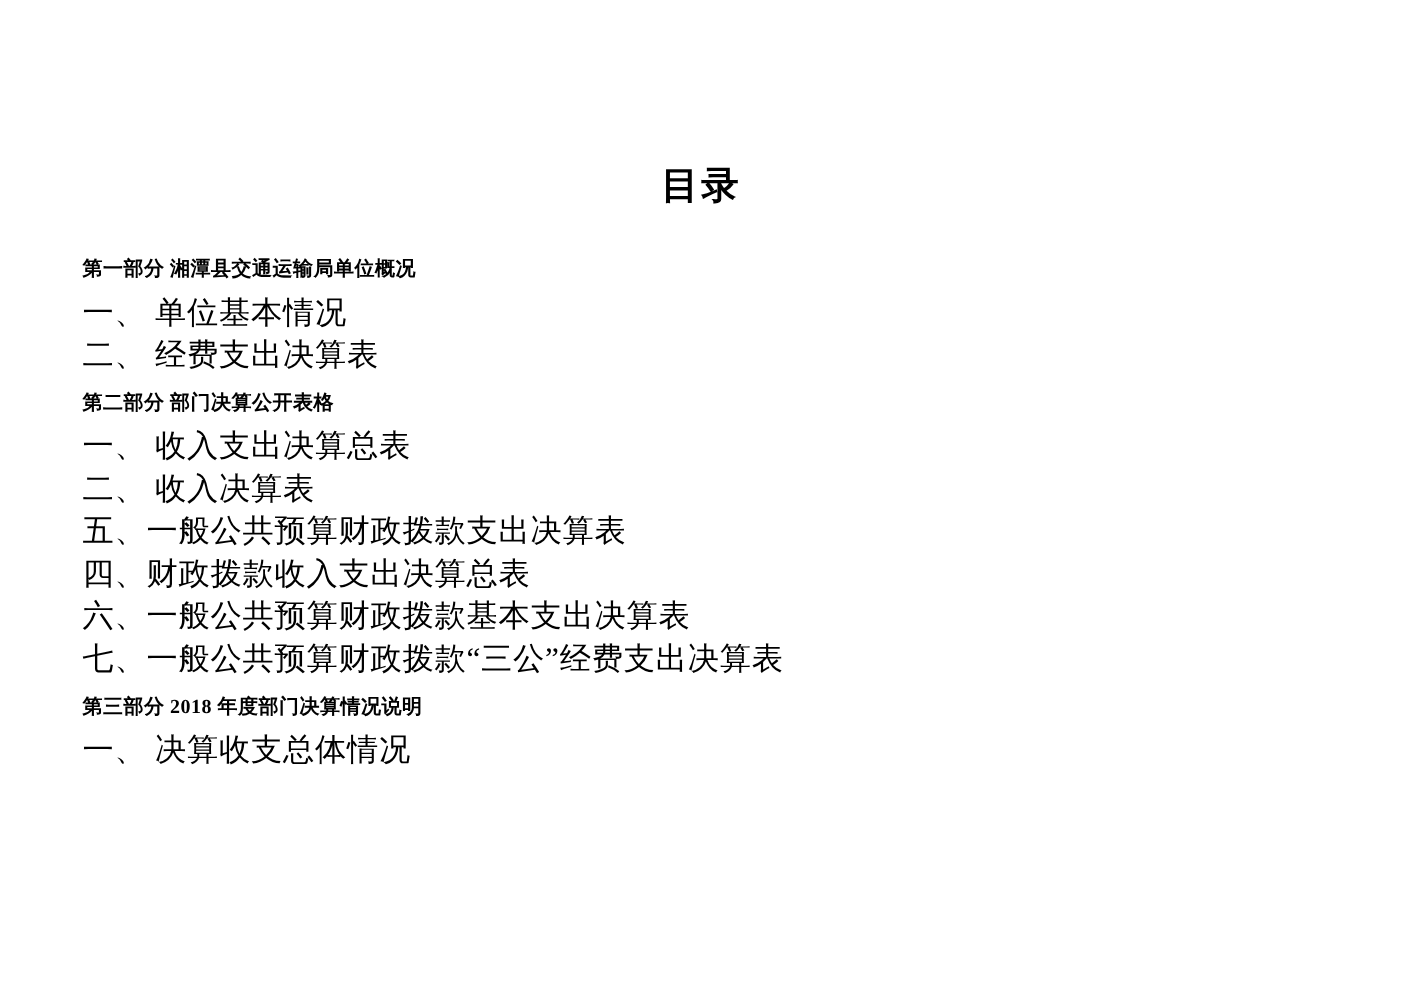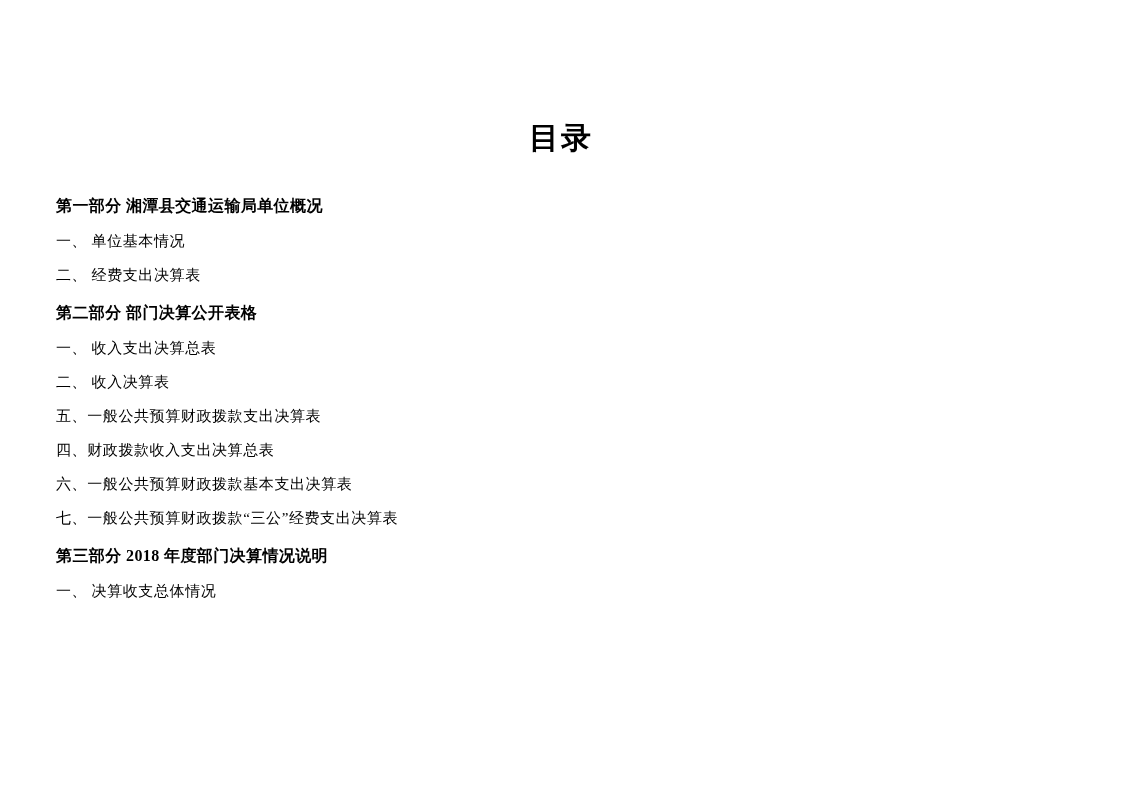--- a/index.html
+++ b/index.html
@@ -12,21 +12,21 @@
     height: 793px;
     font-family: "Liberation Serif", "DejaVu Serif", serif;
     color: #000000;
     overflow: hidden;
   }
   .page {
     position: relative;
     width: 1122px;
     height: 793px;
     box-sizing: border-box;
-    padding: 0;
+    padding: 10px;
   }
   .toc-title {
     text-align: center;
     font-size: 30px;
     font-weight: bold;
     letter-spacing: 2px;
     margin: 0;
     padding-top: 118px;
     font-family: "Liberation Serif", "DejaVu Serif", serif;
   }
@@ -44,21 +44,21 @@
   }
   .level-1 {
     font-weight: bold;
     font-size: 16px;
     padding-top: 4px;
     padding-bottom: 1px;
     letter-spacing: 0.4px;
   }
   .level-2 {
     font-weight: normal;
-    font-size: 15px;
+    font-size: 25px;
     padding-left: 0px;
     letter-spacing: 0.6px;
   }
   .indent-1 {
     padding-left: 0px;
   }
   .indent-2 {
     padding-left: 0px;
   }
 </style>

